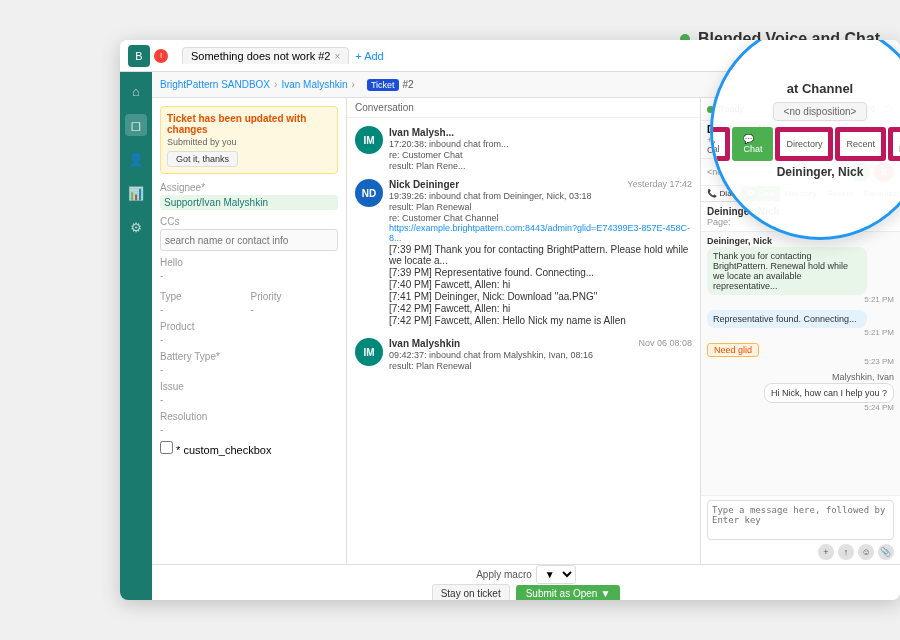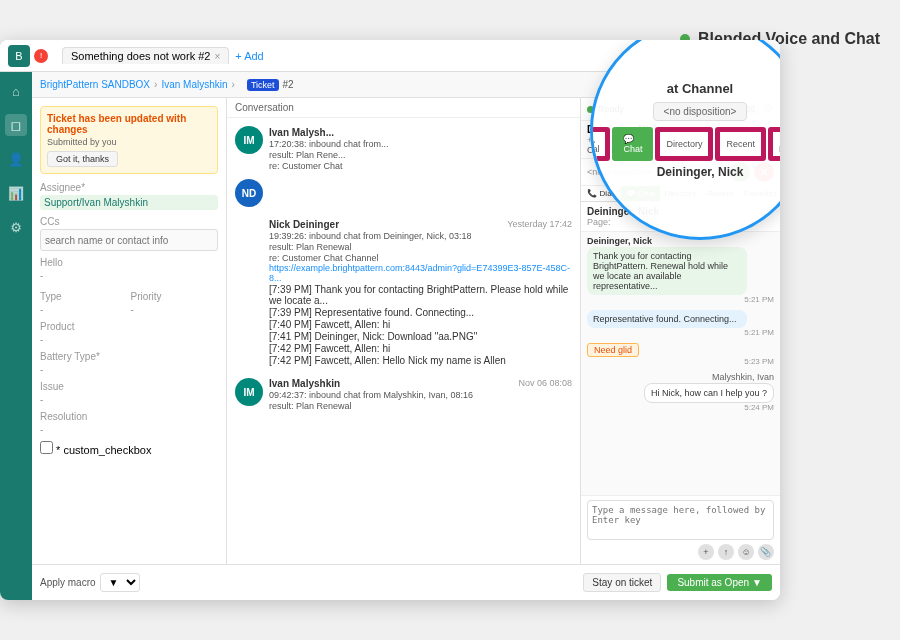--- a/index.html
+++ b/index.html
@@ -15,21 +15,21 @@
       justify-content: center;
     }
 
     .outer-wrapper {
       width: 900px;
       height: 640px;
       background: #f0f0f0;
       position: relative;
       display: flex;
       align-items: center;
-      justify-content: flex-start;
+      justify-content: flex-end;
     }
 
     
     .main-container {
       width: 780px;
       height: 560px;
       background: #fff;
       border-radius: 8px;
       box-shadow: 0 4px 20px rgba(0,0,0,0.2);
       display: flex;
@@ -415,20 +415,21 @@
     }
 
     .bottom-bar {
       height: 36px;
       background: #fff;
       border-top: 1px solid #e0e0e0;
       display: flex;
       align-items: center;
       justify-content: space-between;
       padding: 0 8px;
+      flex-direction: column;
     }
     .apply-macro {
       display: flex;
       align-items: center;
       gap: 4px;
       font-size: 10px;
       color: #555;
     }
     .macro-select {
       border: 1px solid #ddd;
@@ -668,30 +669,30 @@
 
           <div class="conversation-panel">
             <div class="conv-header">Conversation</div>
             <div class="conv-body">
 
               <div class="conv-entry">
                 <div class="conv-avatar teal">IM</div>
                 <div class="conv-text">
                   <span class="conv-name">Ivan Malysh...</span>
                   <div class="conv-detail">17:20:38: inbound chat from...</div>
+                  <div class="conv-detail">re: Customer Chat</div>
                   <div class="conv-detail">result: Plan Rene...</div>
-                  <div class="conv-detail">re: Customer Chat</div>
                 </div>
               </div>
 
               <div class="conv-section">
                 <div class="conv-entry">
                   <div class="conv-avatar blue">ND</div>
                   <div class="conv-text">
-                    <div style="display:flex;justify-content:space-between;margin-top:40px;">
+                    <div style="display:flex;justify-content:space-between;">
                       <span class="conv-name">Nick Deininger</span>
                       <span class="conv-time">Yesterday 17:42</span>
                     </div>
                     <div class="conv-detail">19:39:26: inbound chat from Deininger, Nick, 03:18</div>
                     <div class="conv-detail">result: Plan Renewal</div>
                     <div class="conv-detail">re: Customer Chat Channel</div>
                     <div class="conv-link">https://example.brightpattern.com:8443/admin?glid=E74399E3-857E-458C-8...</div>
                     <div class="conv-msg-line">[7:39 PM] Thank you for contacting BrightPattern. Please hold while we locate a...</div>
                     <div class="conv-msg-line">[7:39 PM] Representative found. Connecting...</div>
                     <div class="conv-msg-line">[7:40 PM] Fawcett, Allen: hi</div>

